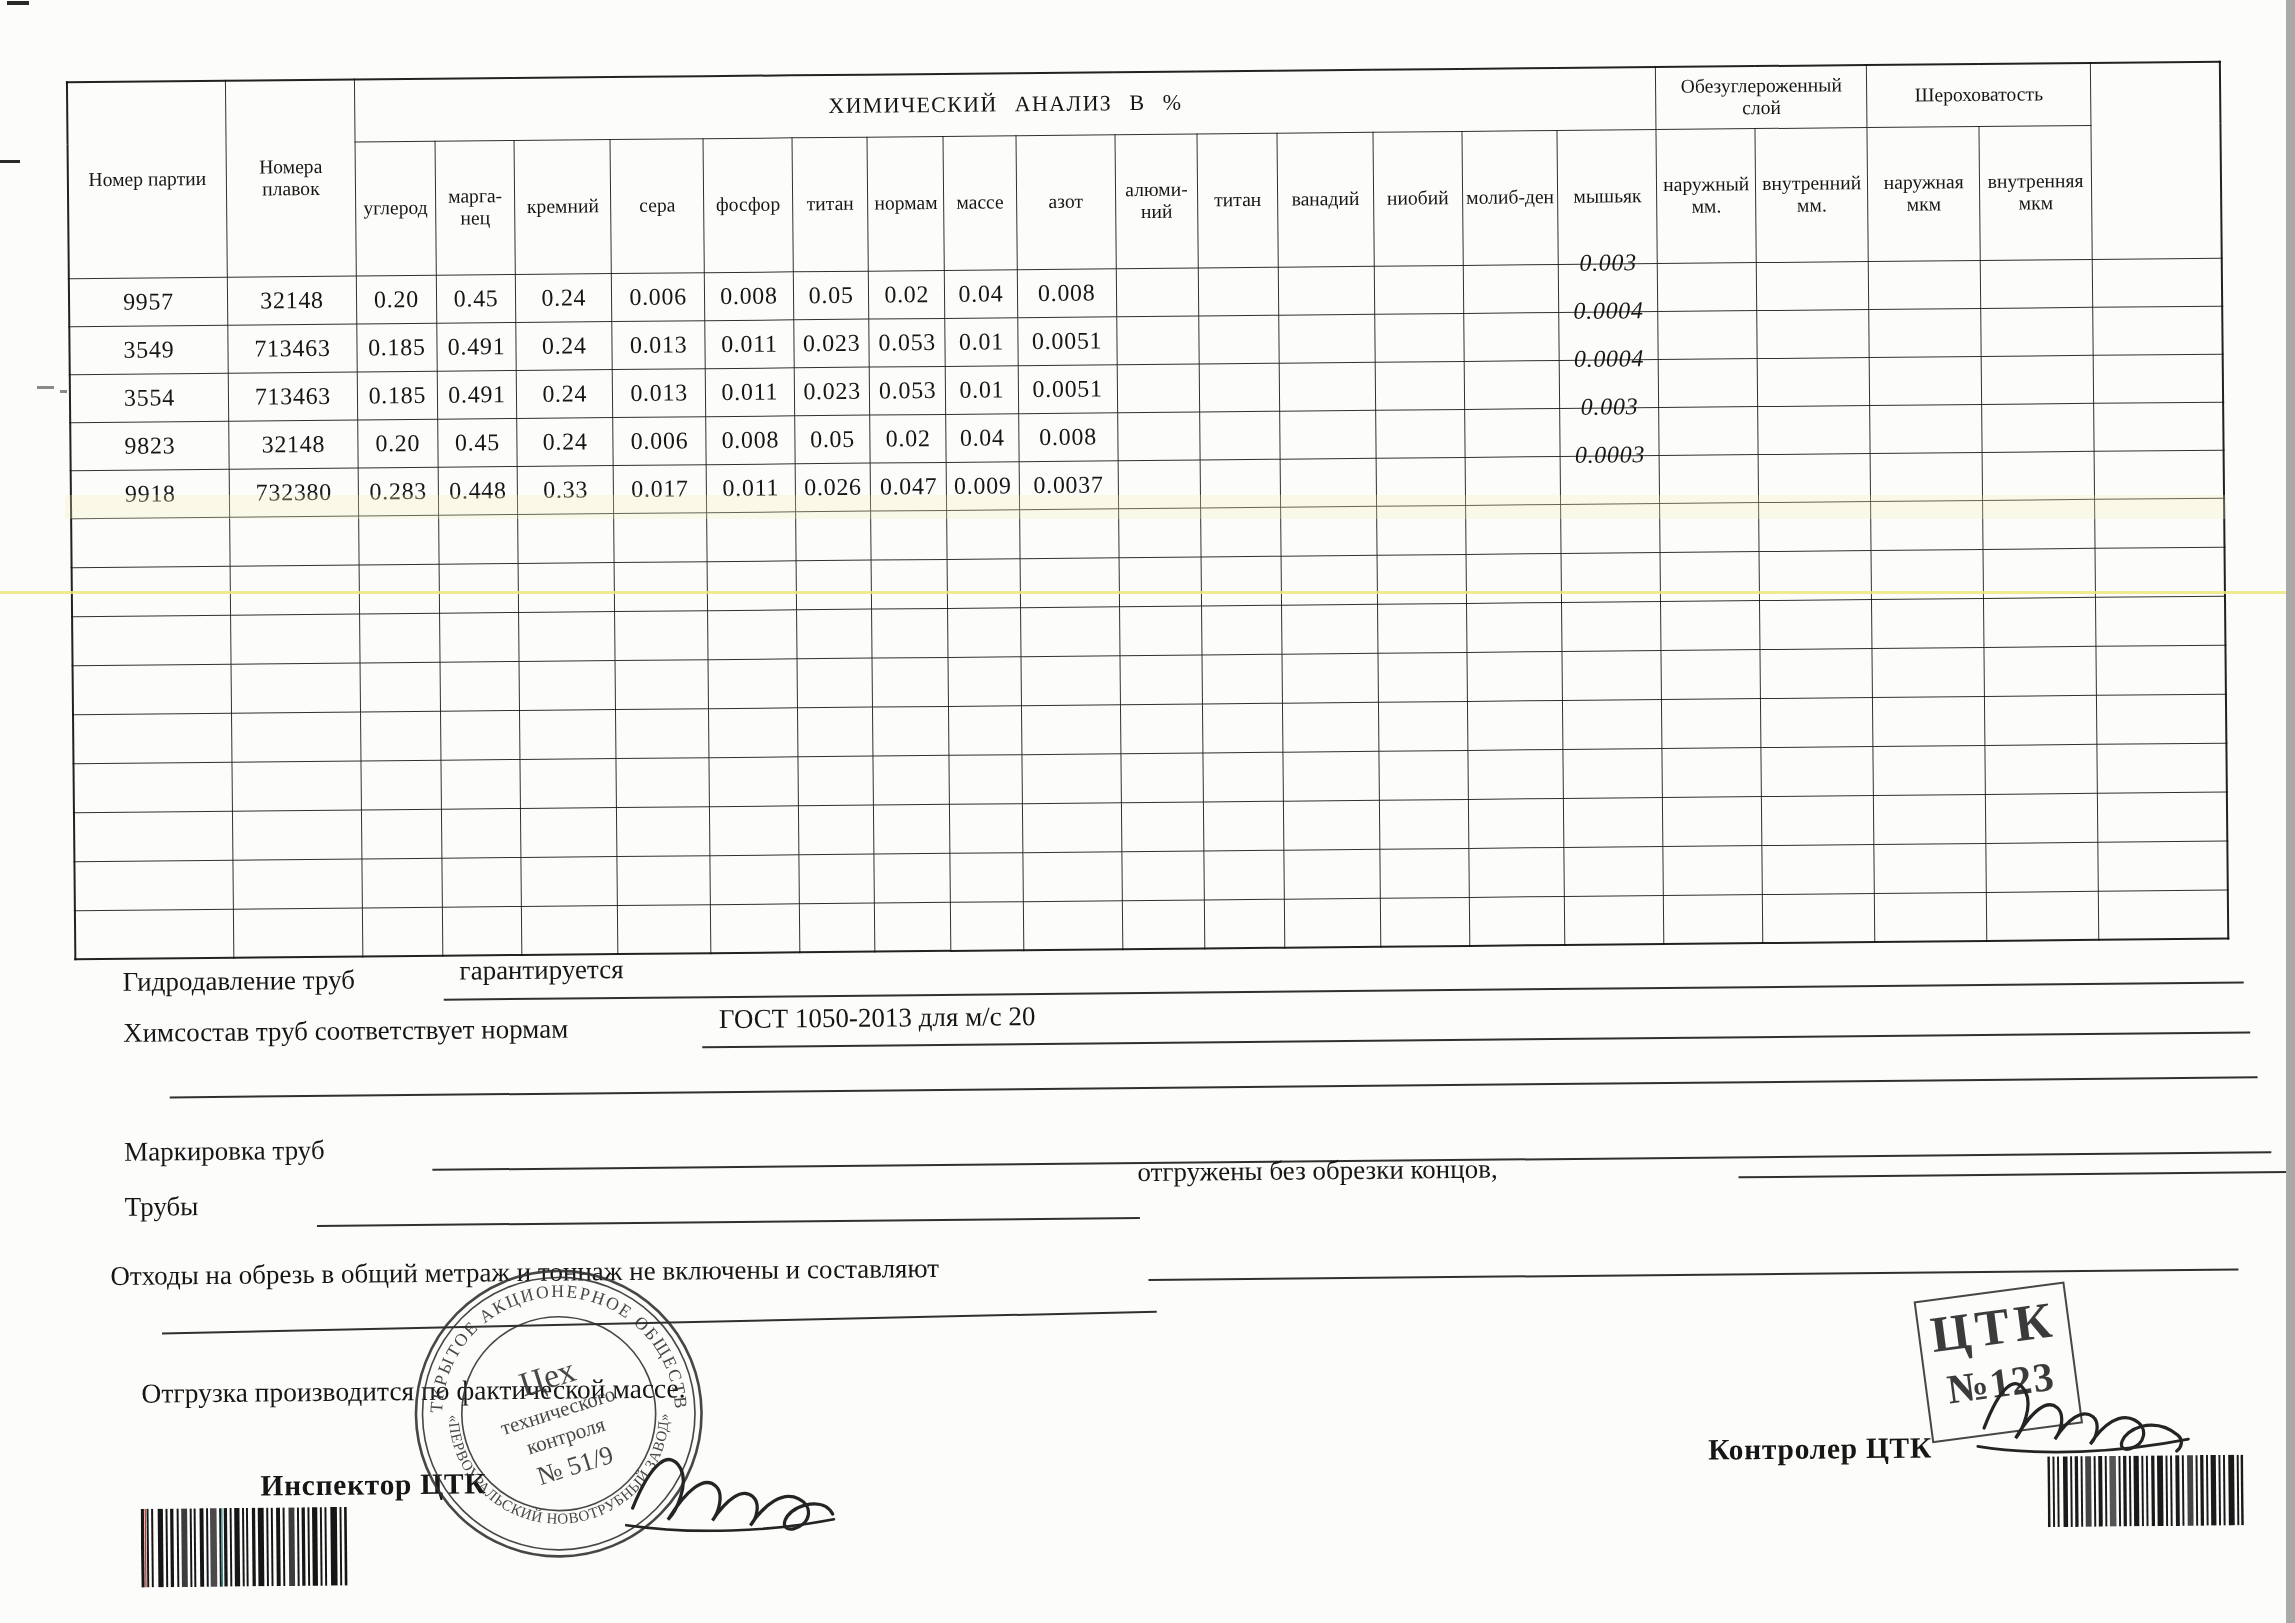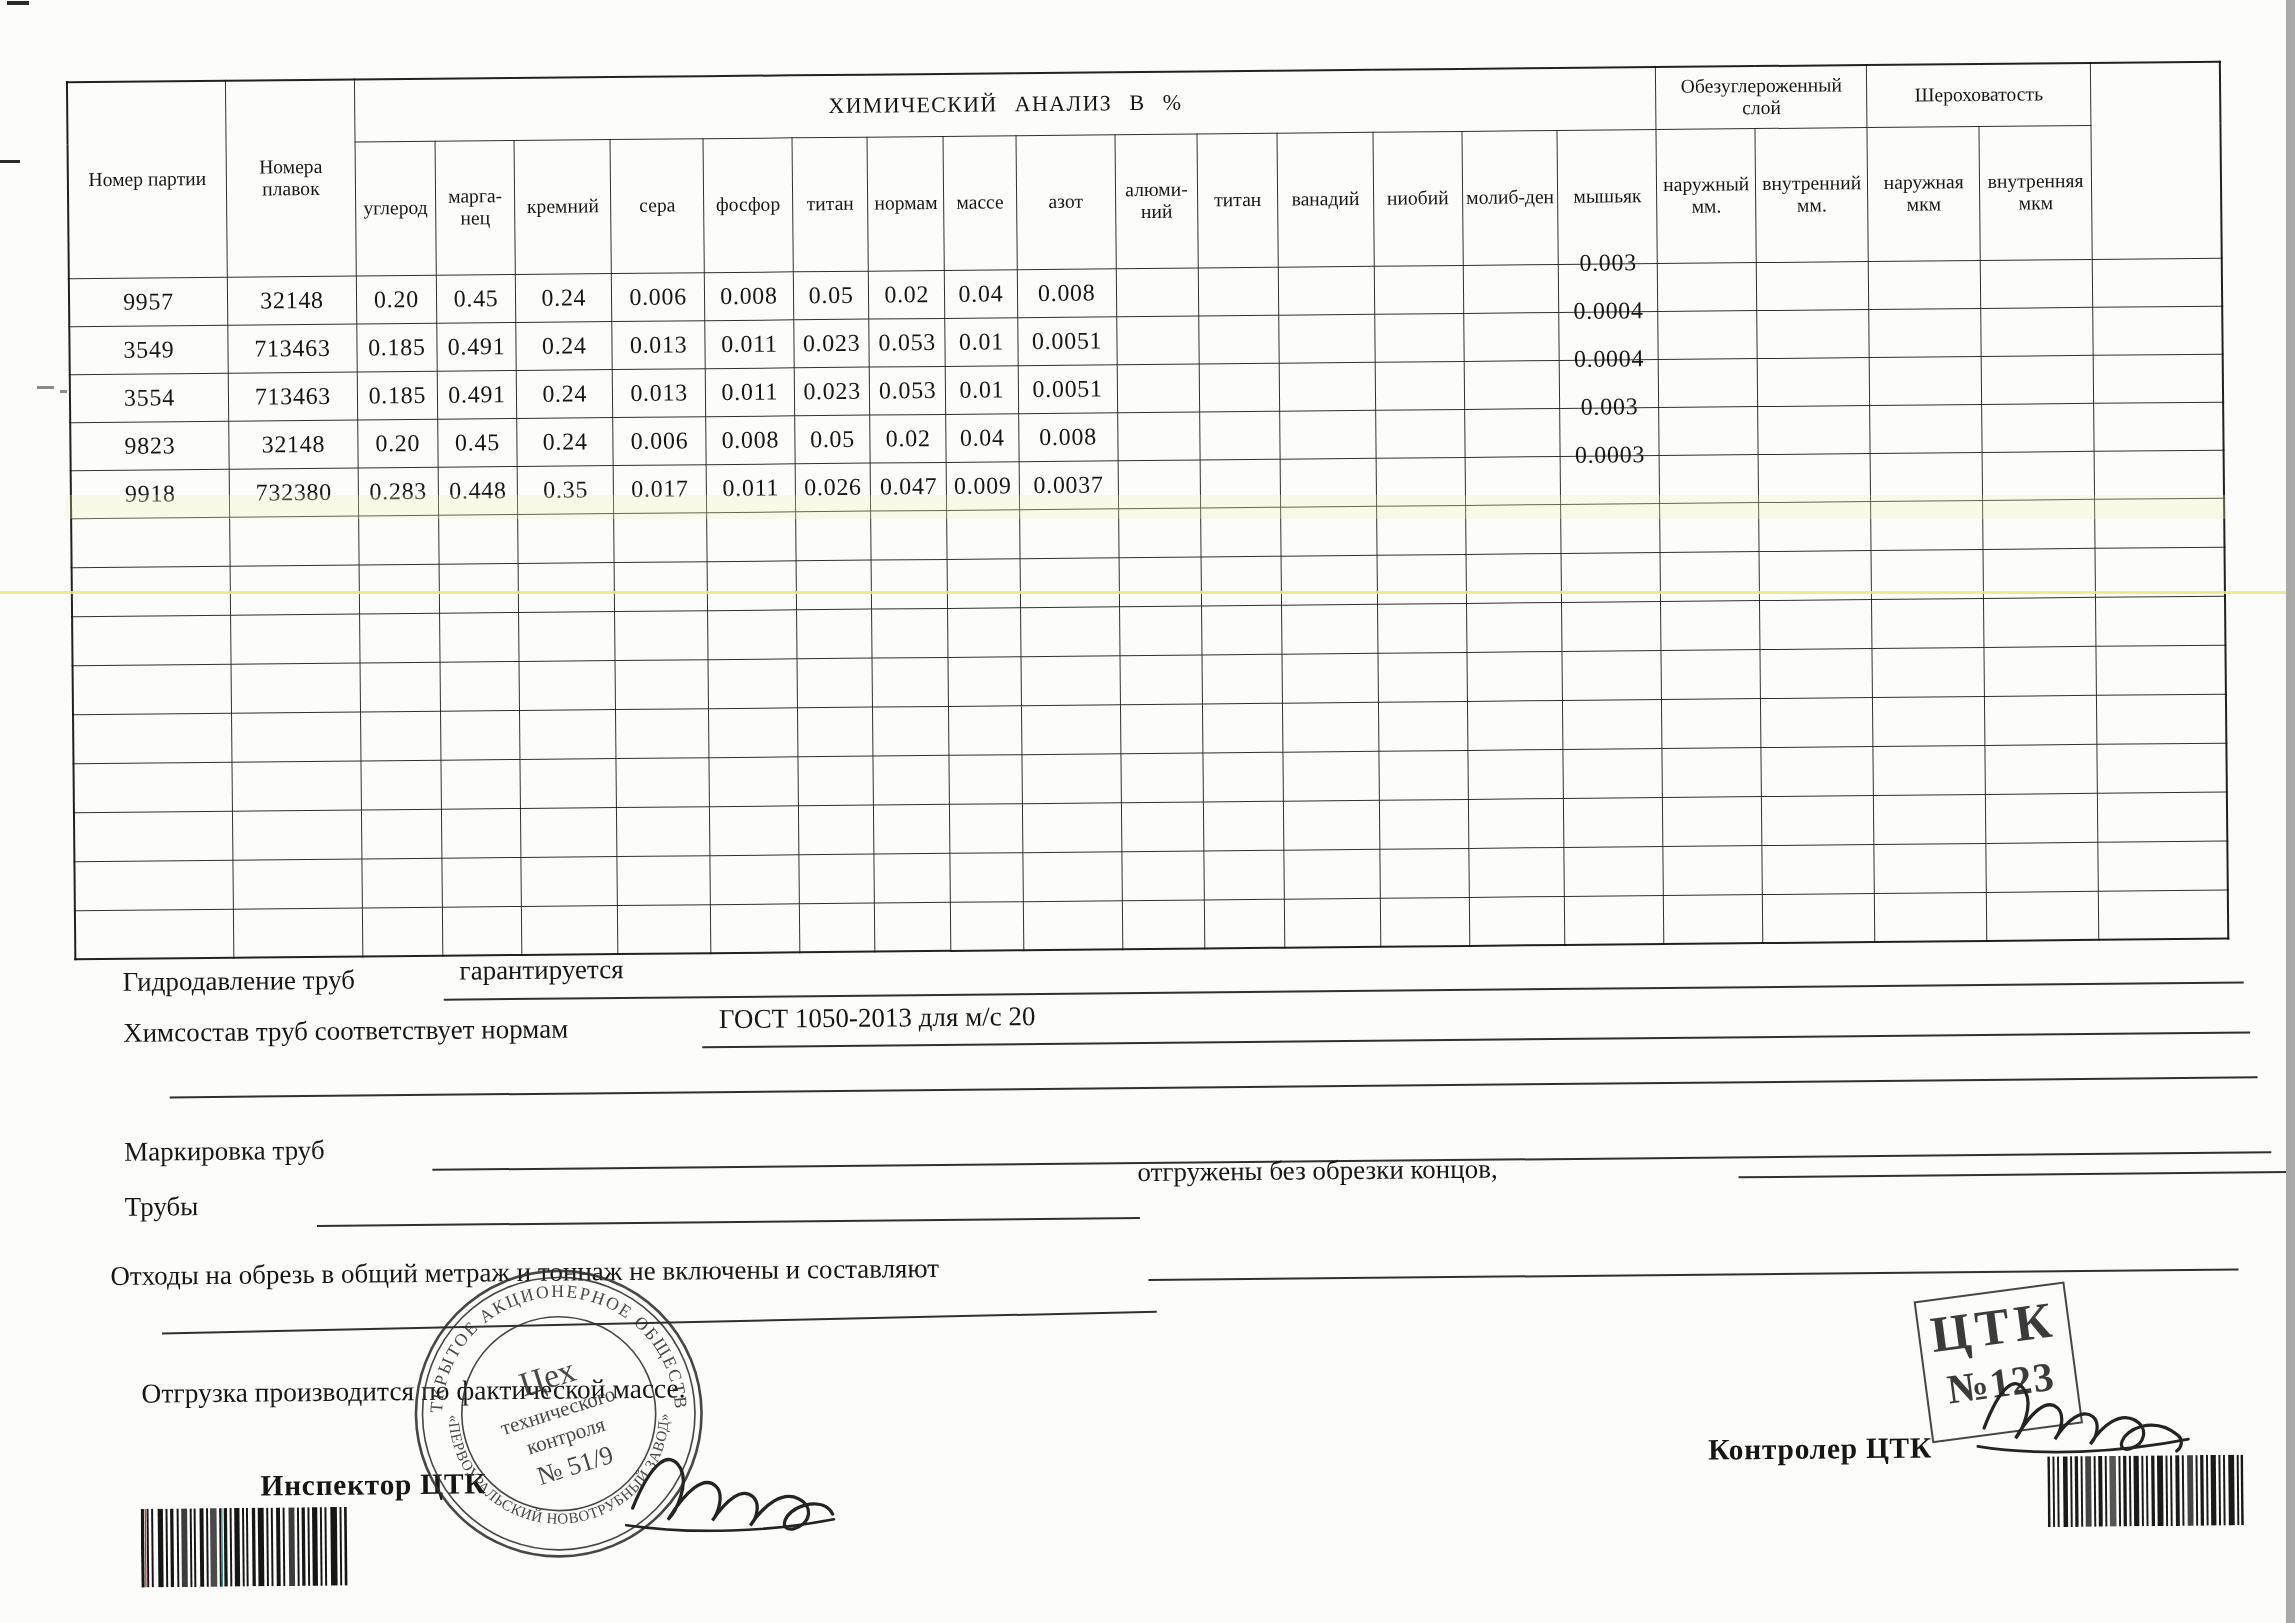--- a/index.html
+++ b/index.html
@@ -14,21 +14,21 @@
              font-weight:normal;overflow:visible;}
   table.cert{border:2px solid rgba(15,15,15,.92);}
   th.grp{font-size:19.6px;line-height:1.12;}
   th.titlecell{font-size:22px;letter-spacing:1.3px;word-spacing:10.5px;}
   th.colname{font-size:19.6px;line-height:1.12;}
   tr.hrow1{height:62px;}
   tr.hrow2{height:134px;}
   #data-rows tr{height:48px;}
   #empty-rows tr{height:49px;}
   #data-rows td{font-size:24px;letter-spacing:0.7px;}
-  #data-rows td.up{position:relative;top:-25px;}
+  #data-rows td.up{position:relative;top:-25px;font-style:italic;}
 
   
   .yellow-line{position:absolute;left:0;top:591px;width:2295px;height:2.6px;background:#efe77d;opacity:.85;}
   .cream-band{position:absolute;left:65px;top:495px;width:2160px;height:23.6px;background:#f4eeb6;opacity:.28;}
   .edge-strip{position:absolute;right:0;top:0;width:9.2px;height:1623px;background:#a9a9a7;}
   .speck{position:absolute;background:#2a2a2a;}
   .pencil{position:absolute;background:#8a8a86;}
 
   
   .flabel{position:absolute;font-size:27px;white-space:nowrap;}
@@ -204,21 +204,21 @@
             <td></td>
             <td></td>
             <td></td>
             <td></td>
           </tr>
           <tr>
             <td>9918</td>
             <td>732380</td>
             <td>0.283</td>
             <td>0.448</td>
-            <td>0.35</td>
+            <td>0.33</td>
             <td>0.017</td>
             <td>0.011</td>
             <td>0.026</td>
             <td>0.047</td>
             <td>0.009</td>
             <td>0.0037</td>
             <td></td>
             <td></td>
             <td></td>
             <td></td>

